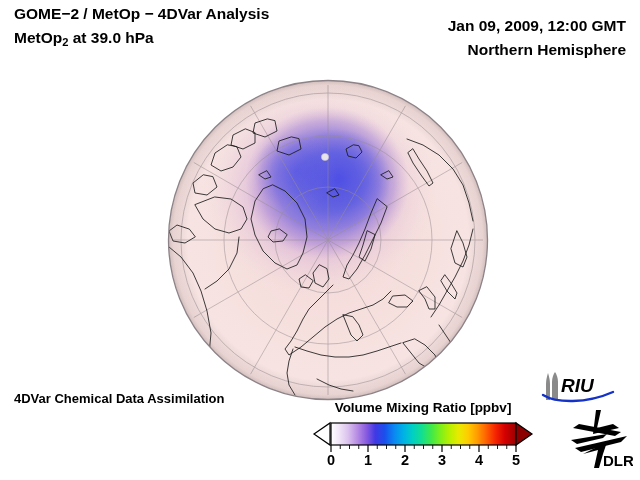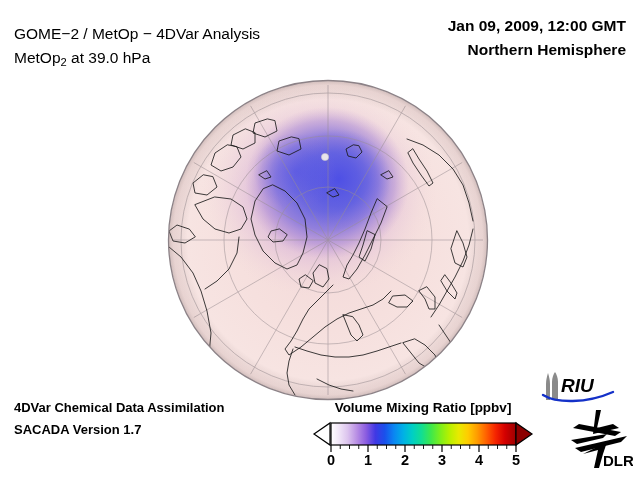--- a/index.html
+++ b/index.html
@@ -13,23 +13,23 @@
     position: relative;
     overflow: hidden;
     font-family: "Liberation Sans", sans-serif;
     color: #000000;
   }
 
   
   .hdr-left {
     position: absolute;
     left: 14px;
-    top: 22px;
+    top: 2px;
     font-size: 15.5px;
-    font-weight: normal;
+    font-weight: bold;
     line-height: 24px;
     letter-spacing: 0px;
     white-space: nowrap;
   }
   .hdr-right {
     position: absolute;
     right: 14px;
     top: 14px;
     font-size: 15.5px;
     font-weight: bold;
@@ -52,21 +52,21 @@
     top: 79px;
     width: 322px;
     height: 322px;
   }
   #globe-svg { display: block; }
 
   
   .footer-left {
     position: absolute;
     left: 14px;
-    top: 397px;
+    top: 388px;
     font-size: 13px;
     font-weight: bold;
     line-height: 22px;
     white-space: nowrap;
   }
   .footer-line { display: block; }
 
   
   #legend {
     position: absolute;
@@ -257,21 +257,20 @@
 
     <circle cx="158" cy="78" r="3.6" fill="#e8e4ea" stroke="#c8c2cc" stroke-width="0.6"></circle>
   </g>
 
   <circle cx="161" cy="161" r="159.5" fill="none" stroke="#8c8287" stroke-width="1.3"></circle>
 </svg>
 </div>
 
 <div class="footer-left">
   <span class="footer-line">4DVar Chemical Data Assimilation</span>
-  <span class="footer-line">SACADA Version 1.7</span>
 </div>
 
 <div id="legend">
   <div id="legend-title">Volume Mixing Ratio [ppbv]</div>
   <svg id="cbar-svg" width="222" height="48" viewBox="0 0 222 48" xmlns="http://www.w3.org/2000/svg">
     <defs>
       <linearGradient id="cbGrad" x1="0%" y1="0%" x2="100%" y2="0%">
         <stop offset="0%" stop-color="#ffffff"></stop>
         <stop offset="4%" stop-color="#f2e8f8"></stop>
         <stop offset="9%" stop-color="#dcc4ee"></stop>

